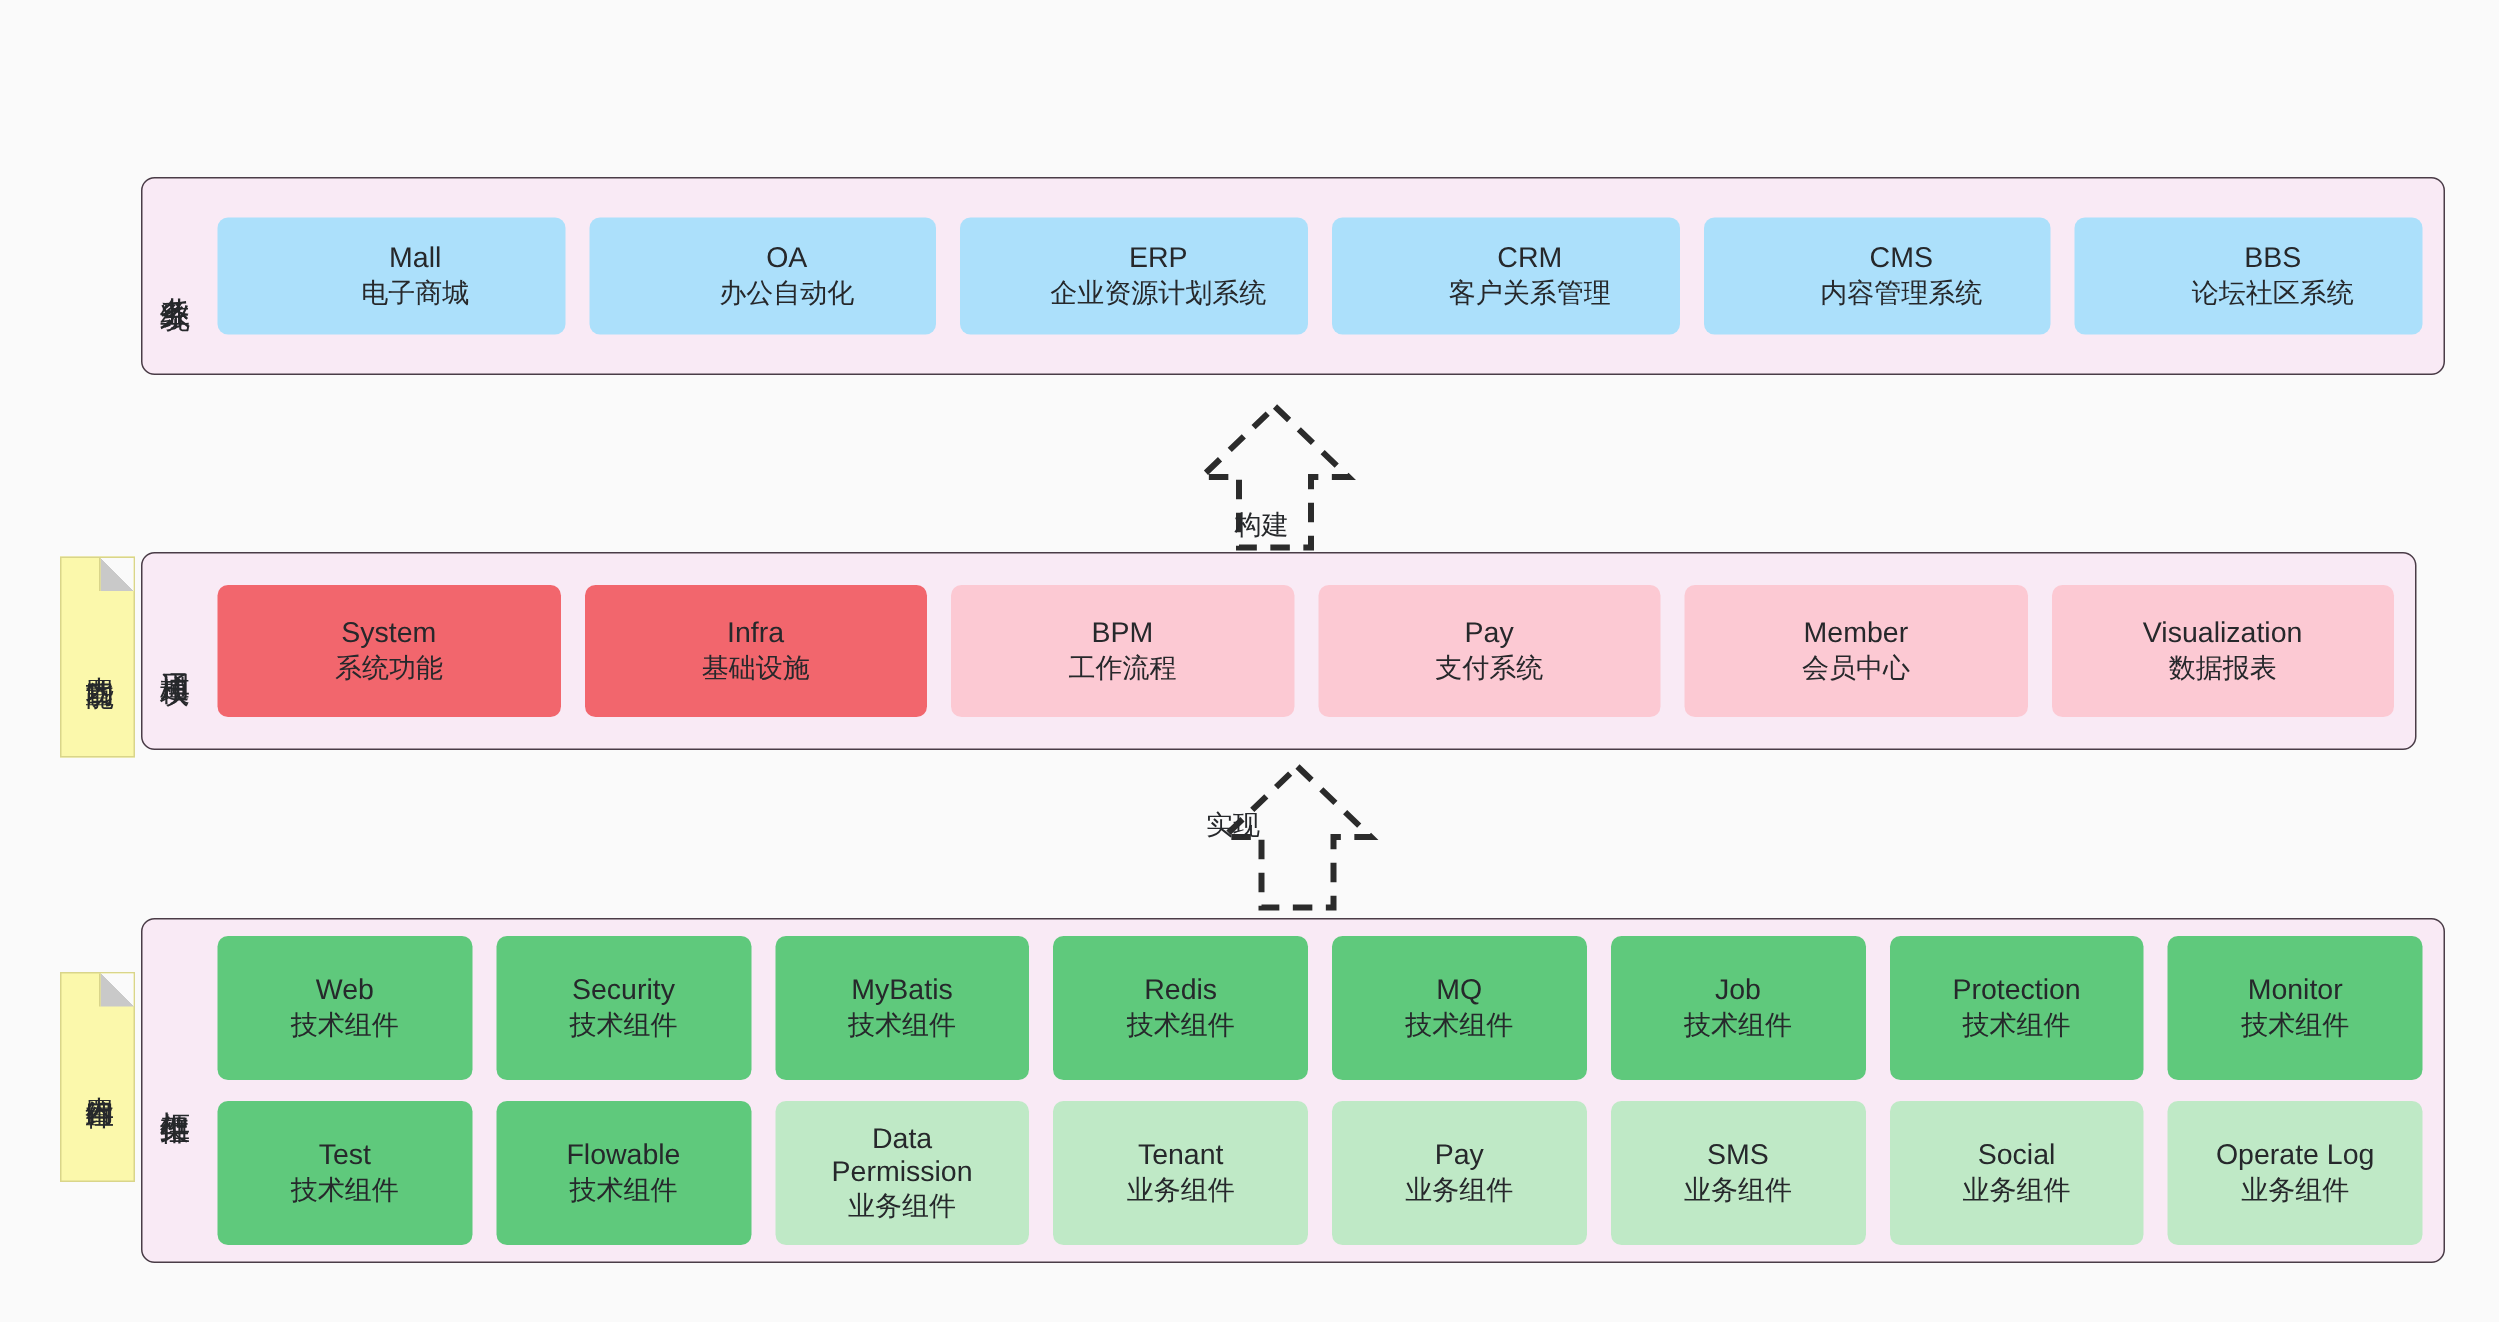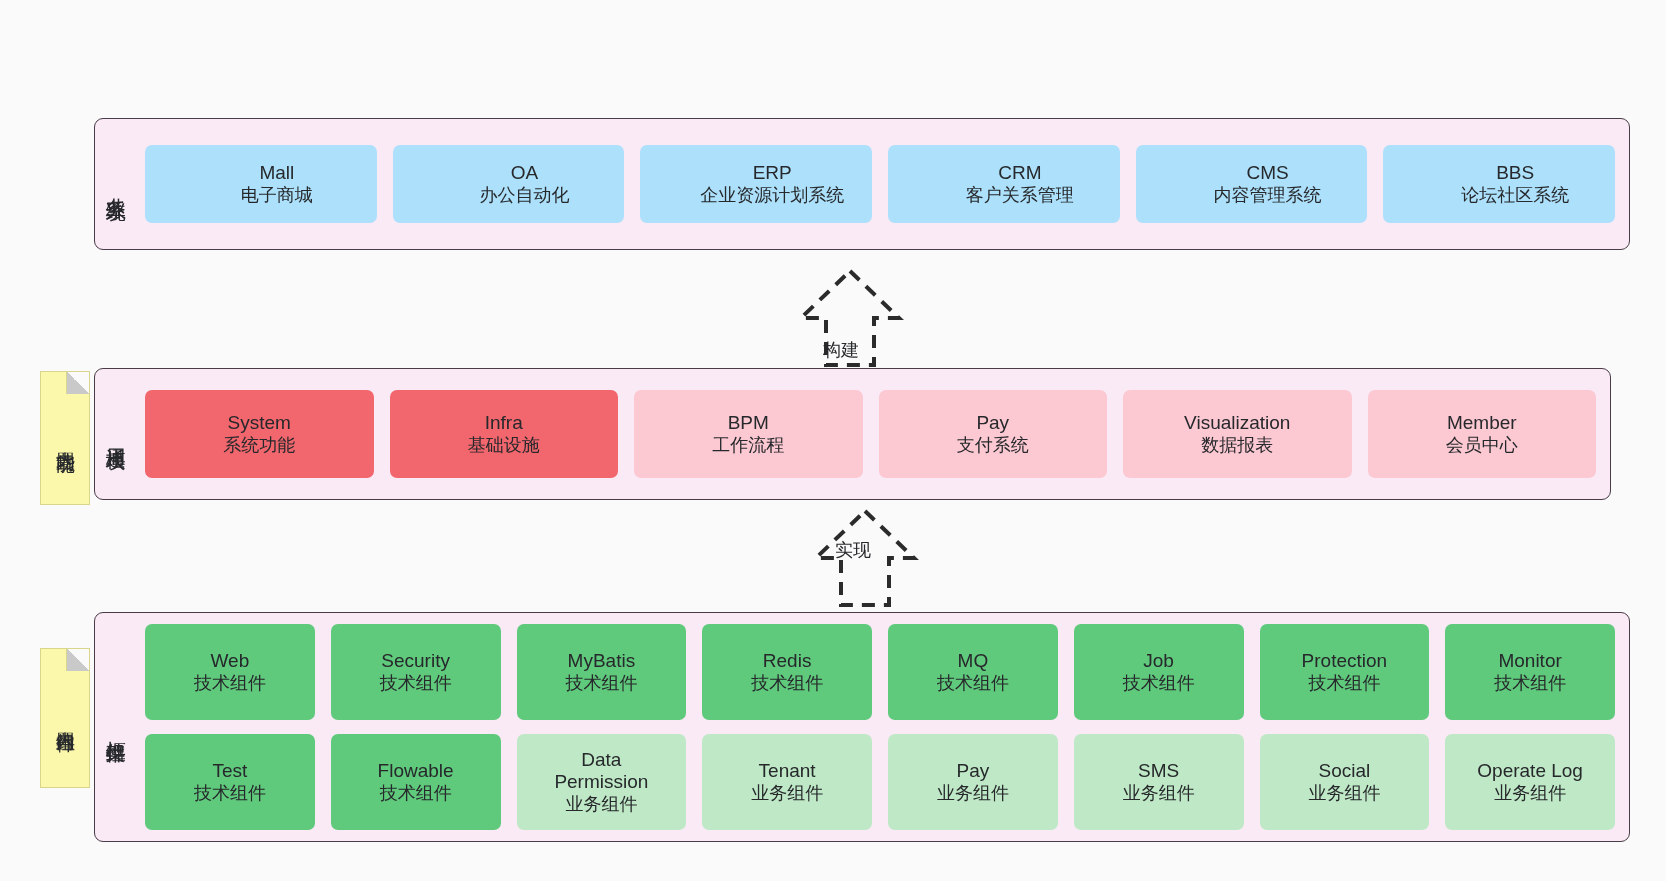--- a/index.html
+++ b/index.html
@@ -184,37 +184,37 @@
       </div>
       <div class="card h-mod c-pink">
         <span class="t1">BPM</span>
         <span class="t2">工作流程</span>
       </div>
       <div class="card h-mod c-pink">
         <span class="t1">Pay</span>
         <span class="t2">支付系统</span>
       </div>
       <div class="card h-mod c-pink">
+        <span class="t1">Member</span>
+        <span class="t2">会员中心</span>
+      </div>
+      <div class="card h-mod c-pink">
         <span class="t1">Visualization</span>
         <span class="t2">数据报表</span>
-      </div>
-      <div class="card h-mod c-pink">
-        <span class="t1">Member</span>
-        <span class="t2">会员中心</span>
       </div>
 
     </div>
   </div>
 
   <div class="note" style="left:40px; top:371px; height:134px;">内置功能</div>
 
   <svg class="arrow" style="left:810px; top:508px; width:110px; height:100px;" viewBox="0 0 110 100">
     <path d="M55 3 L104 50 L79 50 L79 97 L31 97 L31 50 L6 50 Z" fill="#fafafa" stroke="#2b2b2b" stroke-width="4" stroke-dasharray="13,9" stroke-linejoin="miter"></path>
   </svg>
-  <div class="arrow-label" style="left:835px; top:538px;font-family:Liberation Mono, monospace;">实现</div>
+  <div class="arrow-label" style="left:804px; top:538px;font-family:Liberation Mono, monospace;">实现</div>
 
   <div class="layer" style="left:94px; top:612px; width:1536px; height:230px;">
     <div class="layer-title">框架组件</div>
     <div class="layer-body two-row">
 
       <div class="row">
         <div class="card h-frame c-green">
           <span class="t1">Web</span>
           <span class="t2">技术组件</span>
         </div>

